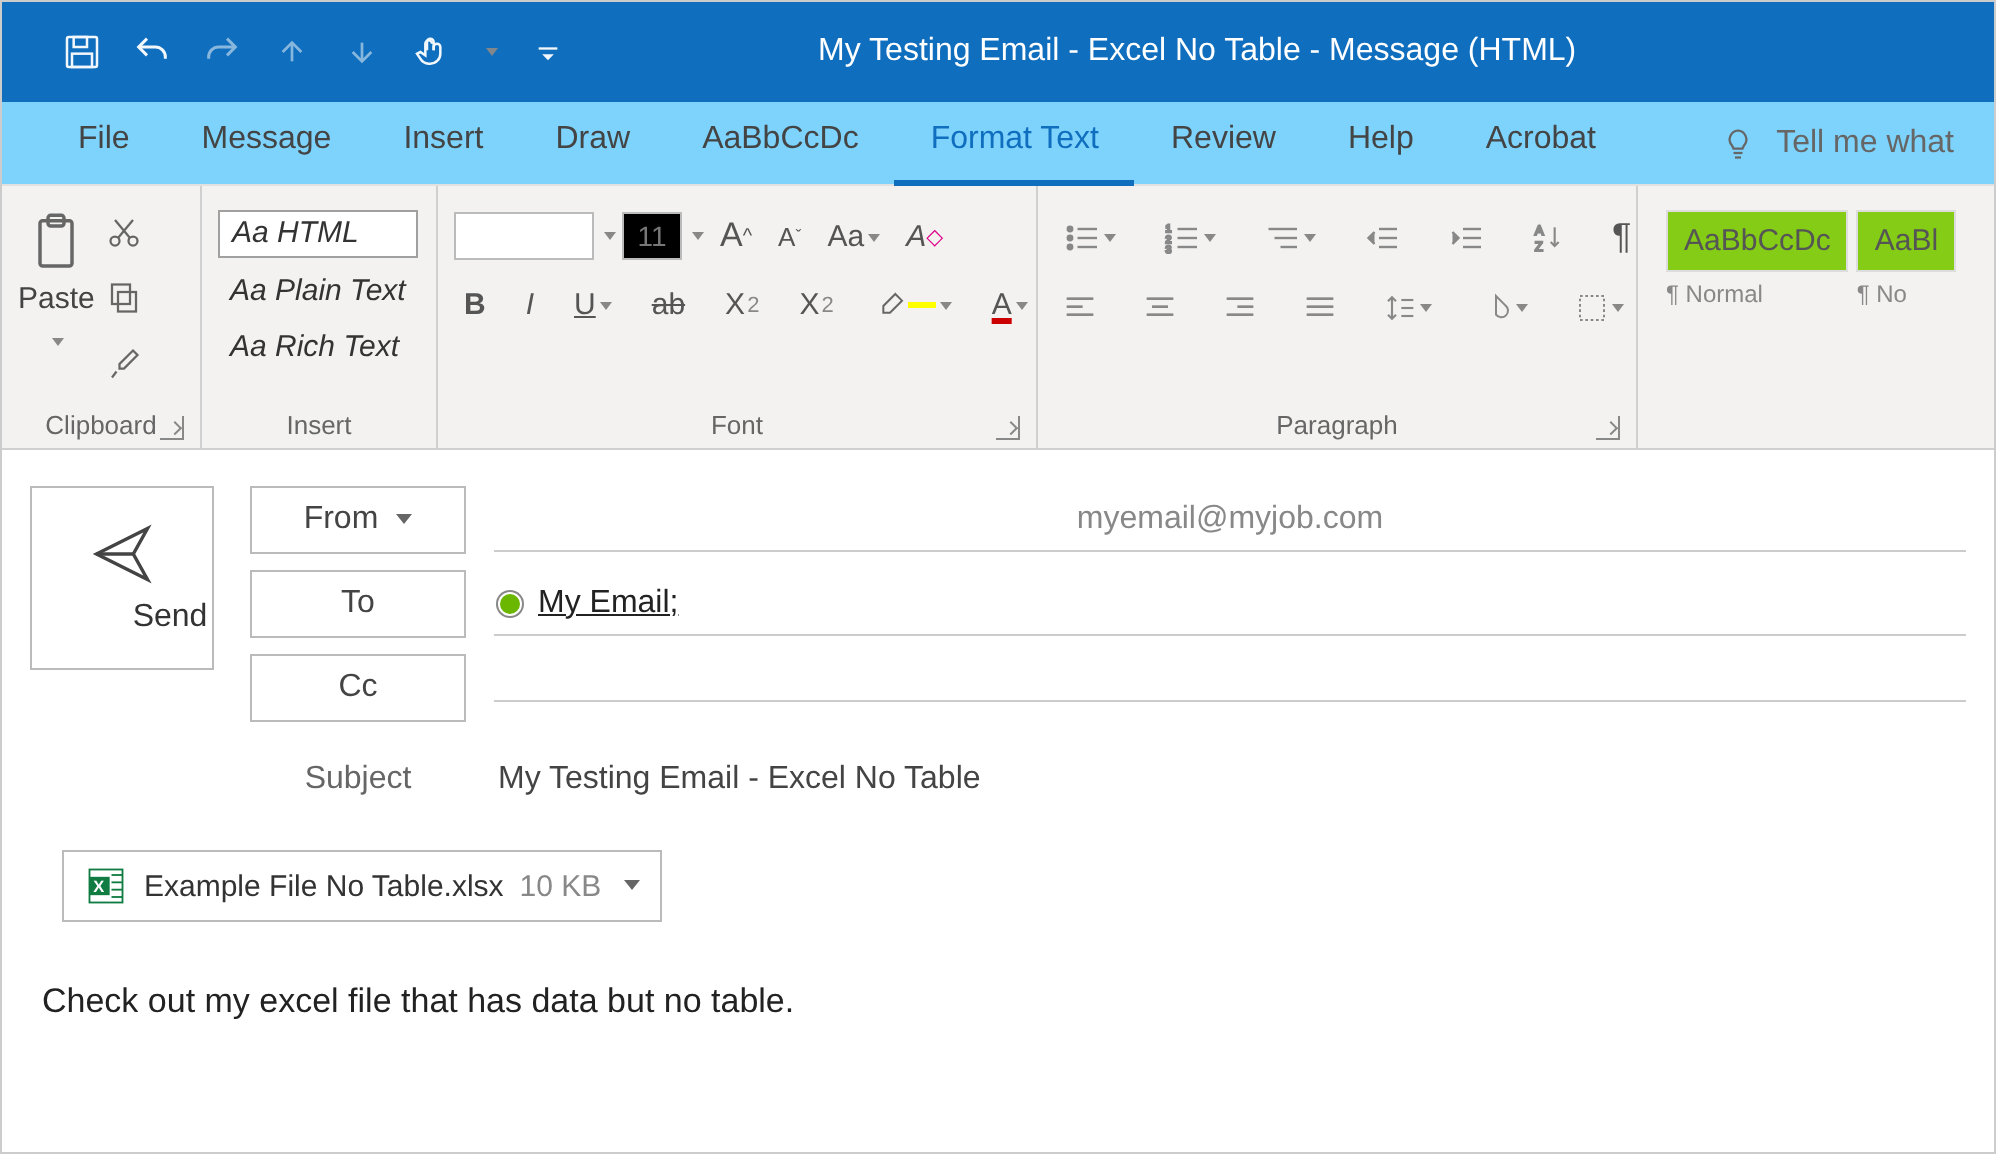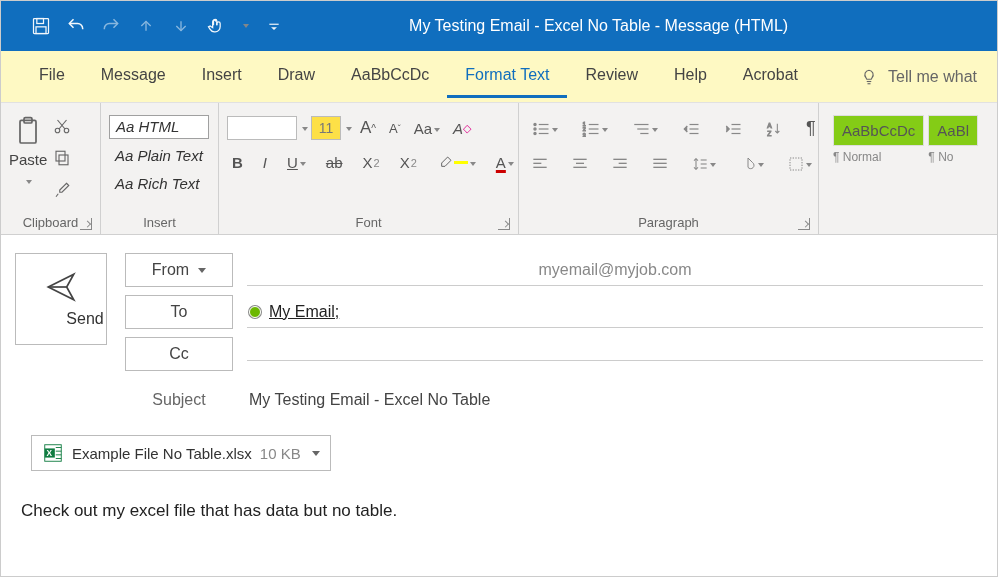--- a/index.html
+++ b/index.html
@@ -5,39 +5,39 @@
 * { box-sizing: border-box; margin: 0; padding: 0; font-family: "Segoe UI", Arial, sans-serif; }
 body { width: 998px; height: 577px; overflow: hidden; background: #fff; border: 1px solid #ccc; }
 
 
 .titlebar { height: 50px; background: #106ebe; display: flex; align-items: center; padding: 0 30px; color: #fff; position: relative; }
 .qat { display: flex; align-items: center; gap: 15px; }
 .qat-icon { width: 20px; height: 20px; display: flex; align-items: center; justify-content: center; cursor: pointer; opacity: 0.95; }
 .title-text { position: absolute; left: 50%; transform: translateX(-50%); font-size: 16px; white-space: nowrap; left: 60%; }
 
 
-.menutabs { height: 52px; background: #fef9c3; display: flex; align-items: center; padding: 0 20px; border-bottom: 1px solid #e1e1e1; gap: 0; }
+.menutabs { height: 42px; background: #7dd3fc; display: flex; align-items: center; padding: 0 20px; border-bottom: 1px solid #e1e1e1; gap: 0; }
 .menutab { padding: 0 18px; height: 42px; display: flex; align-items: center; font-size: 16px; color: #444; cursor: pointer; border-bottom: 3px solid transparent; }
 .menutab.active { border-bottom: 3px solid #106ebe; color: #106ebe; font-weight: 400; }
 .tellme { margin-left: auto; display: flex; align-items: center; gap: 10px; color: #666; font-size: 16px; }
 
 
 .ribbon { height: 132px; background: #f3f2f1; display: flex; border-bottom: 1px solid #d0d0d0; }
 .group { border-right: 1px solid #d0d0d0; display: flex; flex-direction: column; padding: 4px 8px 0 8px; }
 .group-body { flex: 1; display: flex; align-items: flex-start; gap: 6px; padding-top: 8px; }
 .group-label { height: 24px; font-size: 13px; color: #666; text-align: center; position: relative; display:flex; align-items:center; justify-content:center; }
 .dialog-launcher { position: absolute; right: 0; bottom: 4px; width: 12px; height: 12px; border: 1px solid #888; border-top: none; border-left: none; }
 .dialog-launcher::after { content:''; position:absolute; right:1px; bottom:1px; width:4px; height:4px; border-right:1px solid #888; border-bottom:1px solid #888; transform: rotate(-45deg) translate(1px,-1px);}
 .rb-btn { color: #555; font-size: 15px; padding: 3px 5px; cursor: pointer; display:flex; align-items:center; justify-content:center; }
 .rb-stack { display:flex; flex-direction:column; gap:4px; }
 .fmt-opt { padding: 2px 6px; font-size: 15px; color:#333; cursor:pointer; font-style: italic; font-family: "Times New Roman", serif; }
 .fmt-opt.sel { border: 1px solid #a0a0a0; background:#fff; }
 .font-row { display:flex; align-items:center; gap:3px; }
 .font-name-box { width:70px; height:24px; border:1px solid #bbb; background:#fff; font-size:13px; }
-.font-size-box { width:30px; height:24px; border:1px solid #bbb; background:#fde047; font-size:14px; display:flex; align-items:center; justify-content:center; color:#777; }
+.font-size-box { width:30px; height:24px; border:1px solid #bbb; background:#000000; font-size:14px; display:flex; align-items:center; justify-content:center; color:#777; }
 .row2 { display:flex; align-items:center; gap:10px; margin-top:10px; color:#666; }
 .tiny { font-size:11px; color:#888; margin-left:1px; }
 .style-box { border:1px solid #ddd; background:#84cc16; padding:6px 8px; text-align:center; font-size:15px; color:#555; }
 .style-caption { font-size:12px; color:#888; margin-top:4px; }
 
 
 .compose { padding: 18px 14px 0 14px; display:flex; gap: 18px; }
 .send-box { width: 92px; height: 92px; border:1px solid #bbb; display:flex; flex-direction:column; align-items:center; justify-content:center; gap:6px; cursor:pointer; }
 .send-box svg { width:34px; height:34px; }
 .send-label { font-size:16px; color:#333;margin-left:48px; }

